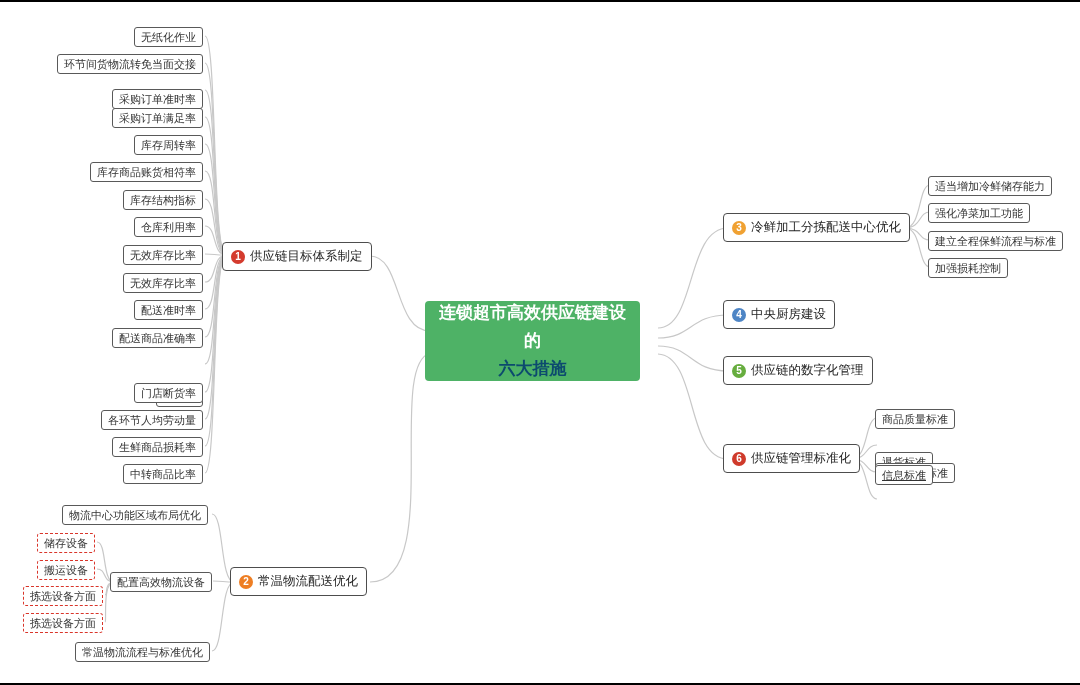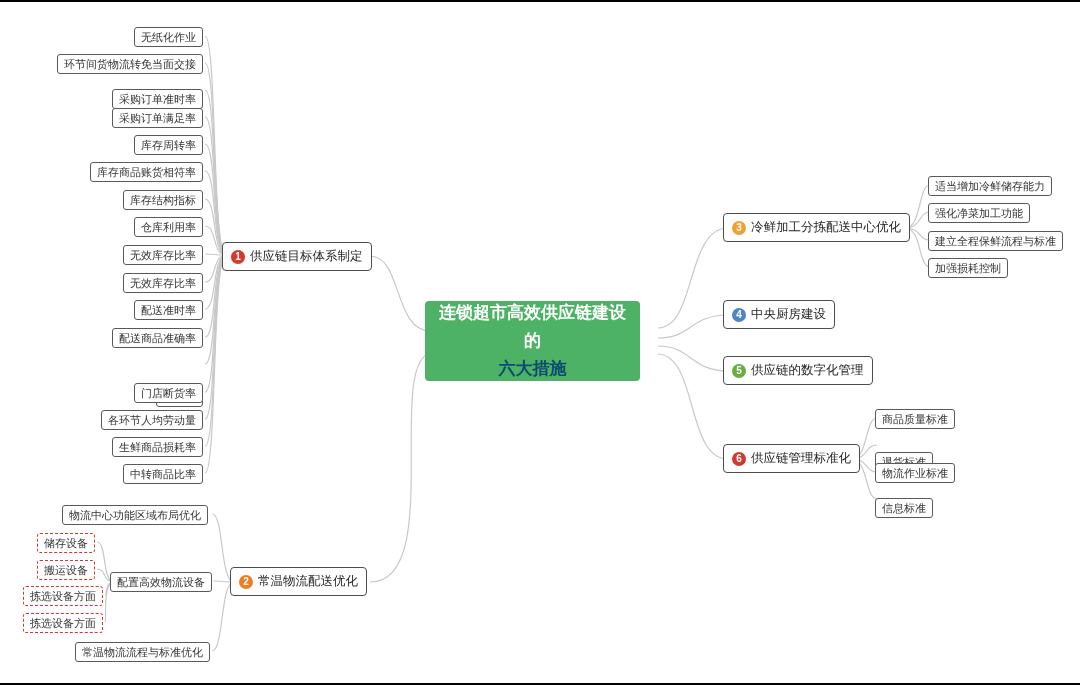--- a/index.html
+++ b/index.html
@@ -167,16 +167,16 @@
     <span class="blabel">供应链的数字化管理</span>
   </div>
 
   <div class="node branch" style="left:723px;top:442px;">
     <span class="num" style="background-color: rgb(207, 58, 43);">6</span>
     <span class="blabel">供应链管理标准化</span>
   </div>
   <div class="node leaf" style="left:875px;top:407px;">商品质量标准</div>
   <div class="node leaf" style="left:875px;top:434px;margin-top:16px;">退货标准</div>
   <div class="node leaf" style="left:875px;top:461px;">物流作业标准</div>
-  <div class="node leaf" style="left:875px;top:496px;">信息标准</div>
+  <div class="node leaf" style="left:875px;top:463px;text-decoration:underline;">信息标准</div>
 
 
 </div>
 
 </body></html>

